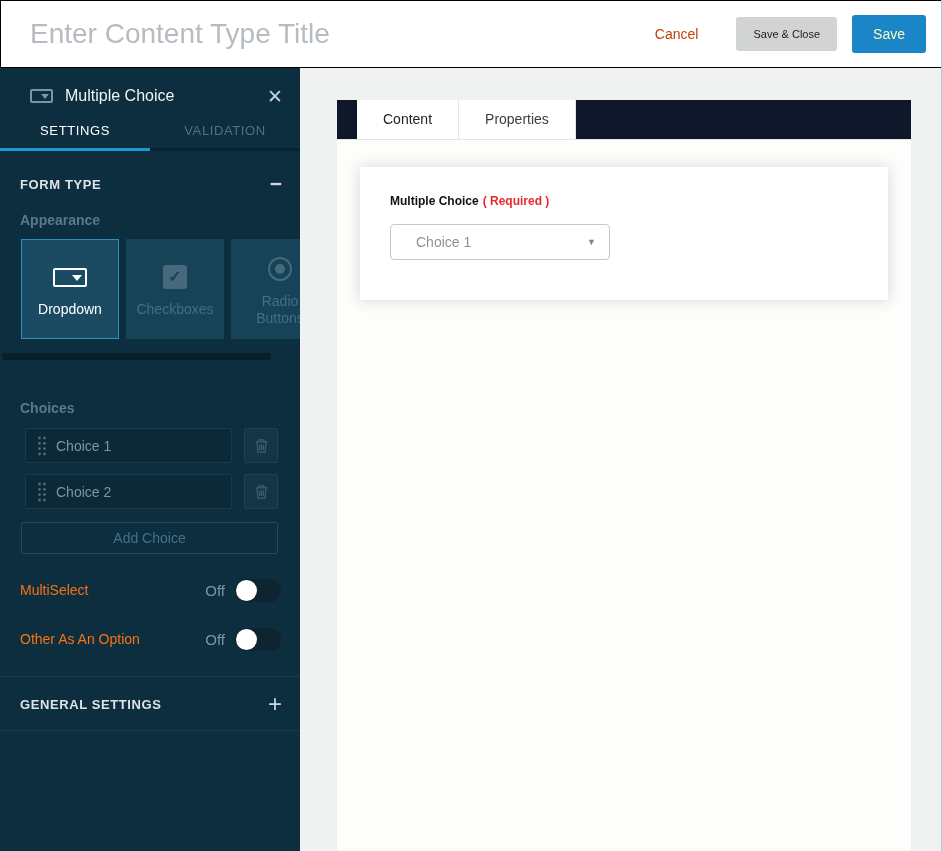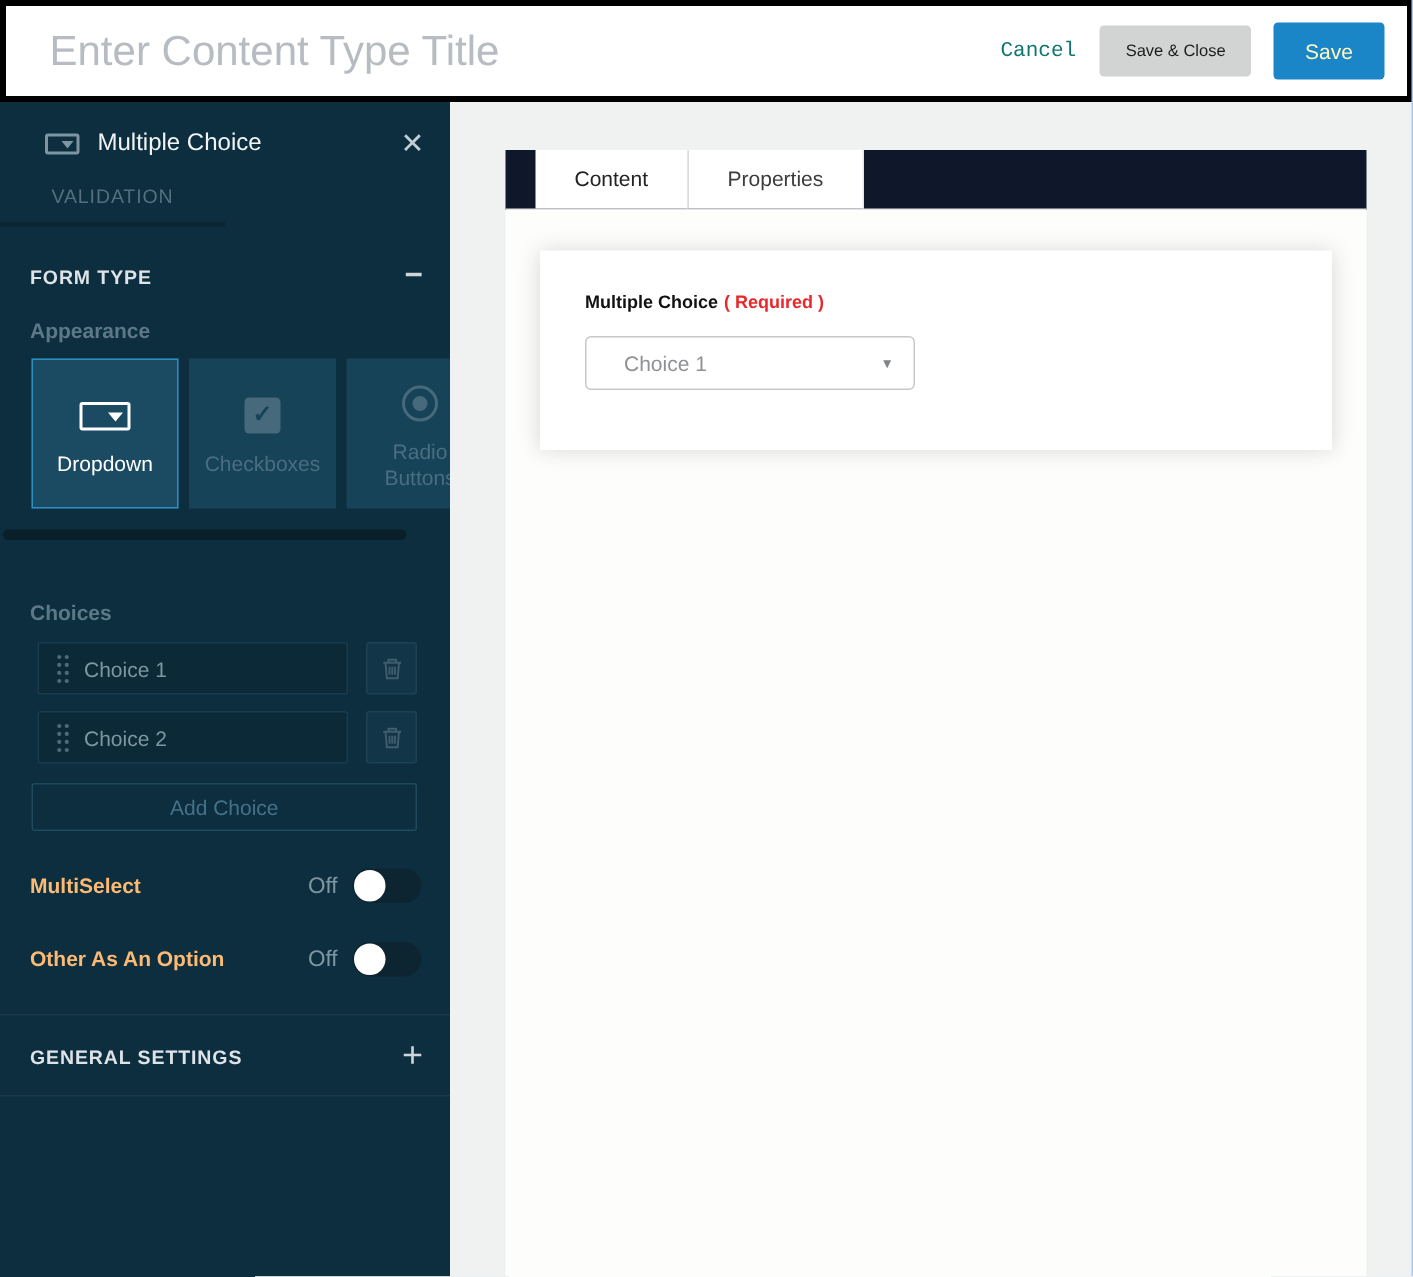--- a/index.html
+++ b/index.html
@@ -4,31 +4,31 @@
 <style>
   * { margin:0; padding:0; box-sizing:border-box; }
   html,body { background:#e8e9ea; }
   .page {
     position:relative; width:942px; height:851px; overflow:hidden;
     font-family:"Liberation Sans", sans-serif; background:#f0f1f1;
   }
   
   .header {
     position:absolute; left:0; top:0; width:942px; height:68px;
-    background:#ffffff; border:4px solid #000000;
+    background:#ffffff; border:1px solid #000000;
     display:flex; align-items:center; z-index:5;
   }
   .title-input {
     flex:1; border:none; outline:none; font-family:inherit;
     font-size:28px; color:#555; padding:0 10px 0 29px; background:transparent;
   }
   .title-input::placeholder { color:#b6bcc1; opacity:1; }
   .cancel-btn {
-    background:none; border:none; font-family:Liberation Mono, monospace; font-size:14px;
-    color:#0f766e; margin-right:16px; cursor:pointer;
+    background:none; border:none; font-family:Liberation Sans, sans-serif; font-size:14px;
+    color:#c2410c; margin-right:38px; cursor:pointer;
   }
   .save-close-btn {
     background:#d2d3d3; border:none; border-radius:3px; font-family:inherit;
     font-size:11px; color:#1c1c1c; padding:11px 17px; margin-right:15px; cursor:pointer;
   }
   .save-btn {
     background:#1b86c7; border:none; border-radius:3px; font-family:inherit;
     font-size:14px; color:#fef9c3; padding:11px 21px; margin-right:15px; cursor:pointer;
   }
   .page-right-edge { position:absolute; right:0; top:0; bottom:0; width:1px; background:#abc9ef; z-index:9; }
@@ -103,21 +103,21 @@
   }
   .add-choice-btn {
     display:block; margin:13px 0 0 21px; width:257px; height:32px;
     background:transparent; border:1px solid #1e4a5e; border-radius:2px;
     font-family:inherit; font-size:14px; color:#45718a; cursor:pointer;
   }
 
   .toggle-row { display:flex; align-items:center; padding:0 19px 0 20px; height:24px; }
   .toggle-row.first { margin-top:24px; }
   .toggle-row.second { margin-top:25px; }
-  .toggle-label { flex:1; font-size:14px; font-weight:bold; color:#fdba74; }
+  .toggle-label { flex:1; font-size:14px; font-weight:normal; color:#f97316; }
   .toggle-state { font-size:15px; color:#7e96a2; margin-right:10px; }
   .toggle-switch {
     position:relative; width:46px; height:23px; border-radius:12px; background:#0d2531; cursor:pointer; flex:none;
   }
   .toggle-knob {
     position:absolute; left:1px; top:1px; width:21px; height:21px; border-radius:50%; background:#ffffff;
   }
 
   .sb-divider { margin-top:25px; border-top:1px solid #1a3a48; }
   .gs-row { display:flex; justify-content:space-between; align-items:center; padding:19px 18px 18px 20px; border-bottom:1px solid #1a3a48; cursor:pointer; }
@@ -161,20 +161,21 @@
 
   <div class="sidebar">
 
     <div class="sb-head">
       <span class="dd-icon-sm"></span>
       <span class="sb-title">Multiple Choice</span>
       <span class="sb-close">✕</span>
     </div>
 
     <div class="sb-tabs">
+      <div class="sb-tab active">SETTINGS</div>
       <div class="sb-tab inactive">VALIDATION</div>
     </div>
 
     <div class="ft-head">
       <span class="ft-label">FORM TYPE</span>
       <span class="collapse-icon">−</span>
     </div>
 
     <div class="appearance-label">Appearance</div>
 

